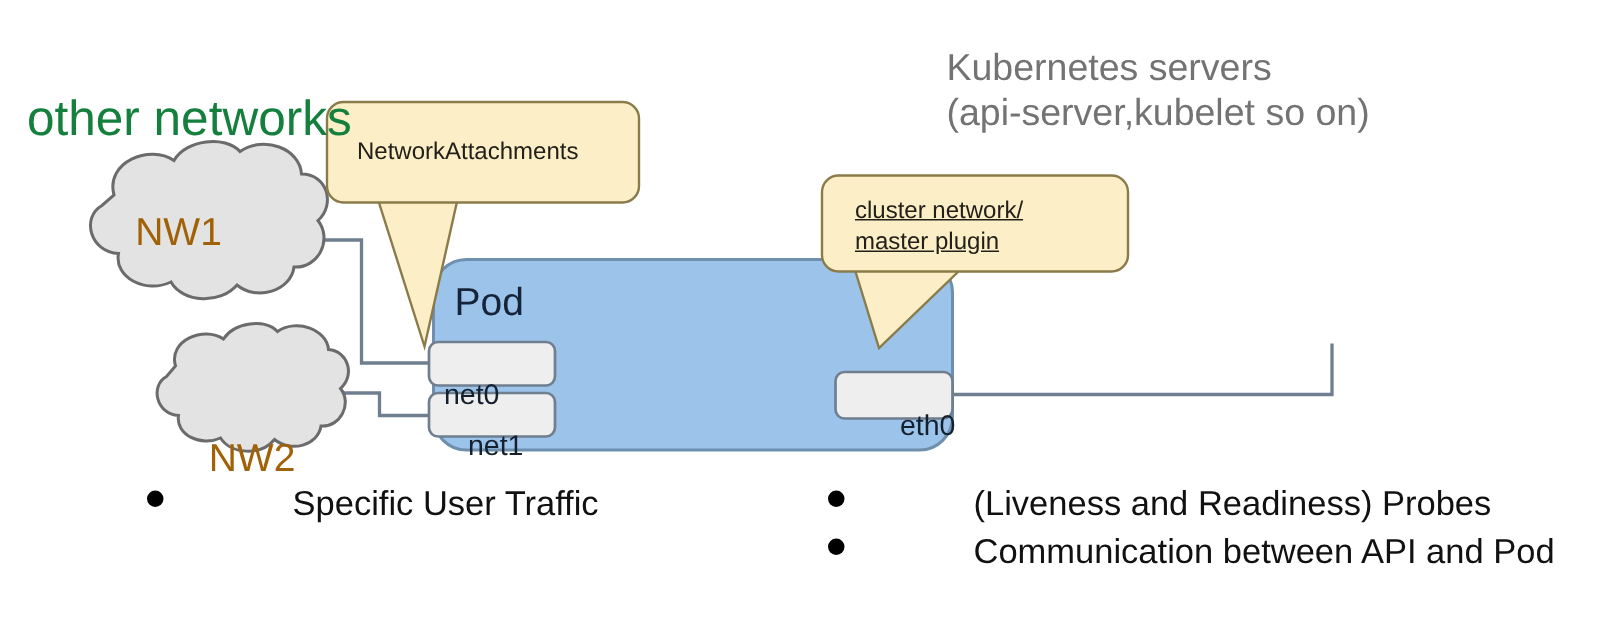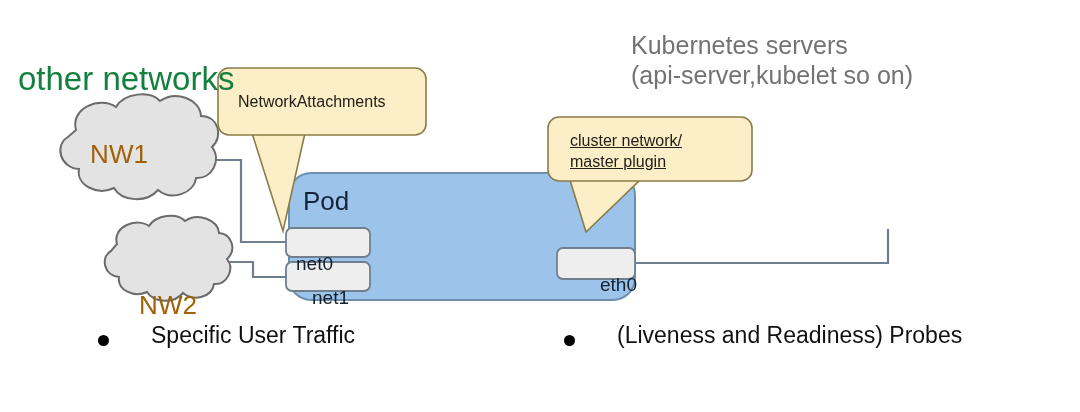--- a/index.html
+++ b/index.html
@@ -69,22 +69,23 @@
   .iface-label {
     position: absolute;
     font-size: 19px;
     color: #14202e;
     white-space: nowrap;
     margin-top: 21px;
   }
   .bullet-row {
     position: absolute;
     display: flex;
-    align-items: flex-end;
+    align-items: center;
     white-space: nowrap;
+    gap: 44px;
   }
   .bullet-dot {
     display: inline-block;
     width: 11px;
     height: 11px;
     border-radius: 50%;
     background: #000000;
     margin-right: 42px;
     flex: 0 0 auto;
     position: relative;
@@ -176,18 +177,22 @@
 
   <div class="iface-label" style="left:296px; top:232px;">net0</div>
   <div class="iface-label" style="left:312px; top:266px;">net1</div>
   <div class="iface-label" style="left:600px; top:253px;">eth0</div>
 
   <div class="bullet-row" style="left:98px; top:322px;">
     <span class="bullet-dot"></span>
     <span class="bullet-text">Specific User Traffic</span>
   </div>
 
-  <div class="bullet-row" style="left:564px; top:322px;">
+  <div class="bullet-row" style="left:552px; top:322px;">
     <span class="bullet-dot"></span>
     <span class="bullet-text">(Liveness and Readiness) Probes</span>
+  </div>
+  <div class="bullet-row" style="left:552px; top:354px;">
+    <span class="bullet-dot"></span>
+    <span class="bullet-text">Communication between API and Pod</span>
   </div>
 
 </div>
 
 </body></html>

